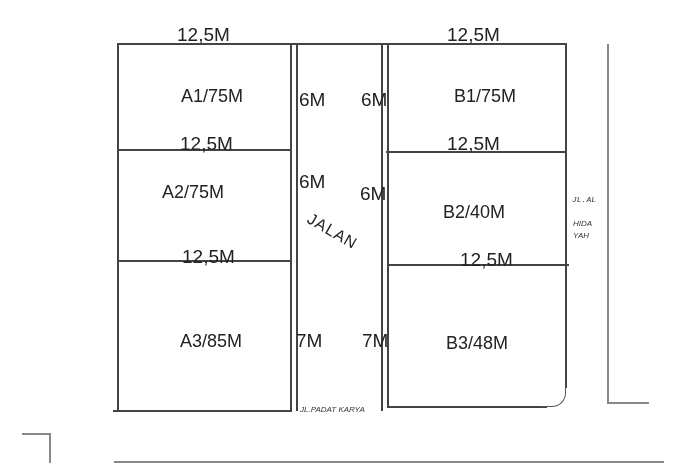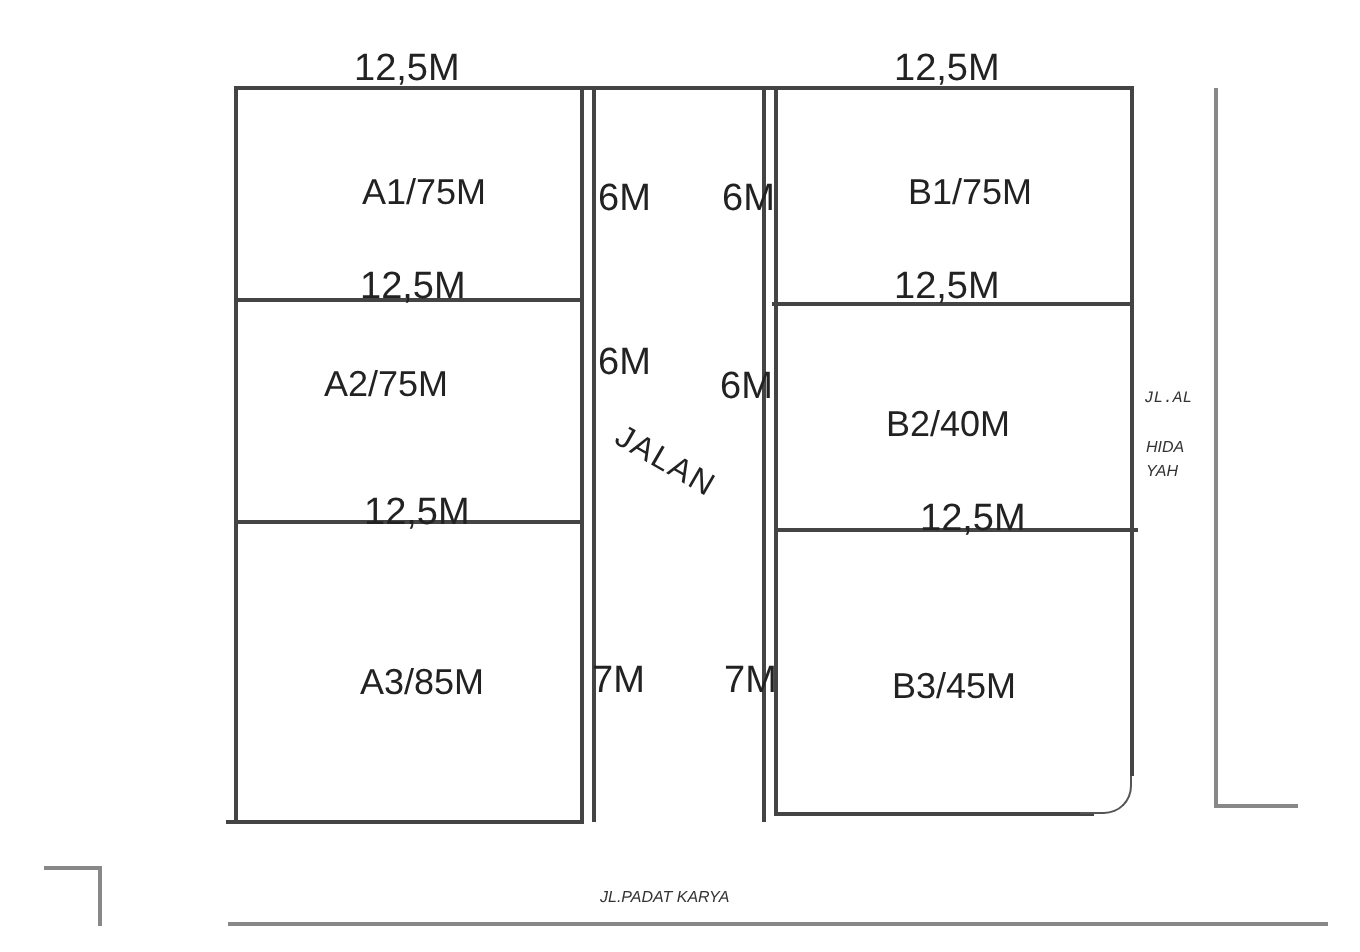--- a/index.html
+++ b/index.html
@@ -61,19 +61,19 @@
   <span class="lbl dim" style="left:360px;top:183px;">6M</span>
   <span class="lbl dim" style="left:362px;top:330px;">7M</span>
 
   <span class="lbl road" style="left:313px;top:210px;transform:rotate(30deg);transform-origin:left top;">JALAN</span>
 
   <span class="lbl dim" style="left:447px;top:24px;">12,5M</span>
   <span class="lbl plot" style="left:454px;top:86px;">B1/75M</span>
   <span class="lbl dim" style="left:447px;top:133px;">12,5M</span>
   <span class="lbl plot" style="left:443px;top:202px;">B2/40M</span>
   <span class="lbl dim" style="left:460px;top:249px;">12,5M</span>
-  <span class="lbl plot" style="left:446px;top:333px;">B3/45M</span>
+  <span class="lbl plot" style="left:446px;top:333px;">B3/48M</span>
 
   <span class="lbl street" style="left:572px;top:195px;font-family:Liberation Mono, monospace;">JL.AL</span>
   <span class="lbl street" style="left:573px;top:219px;">HIDA</span>
   <span class="lbl street" style="left:573px;top:231px;">YAH</span>
-  <span class="lbl street" style="left:300px;top:444px;">JL.PADAT KARYA</span>
+  <span class="lbl street" style="left:300px;top:405px;">JL.PADAT KARYA</span>
 </div>
 
 </body></html>

